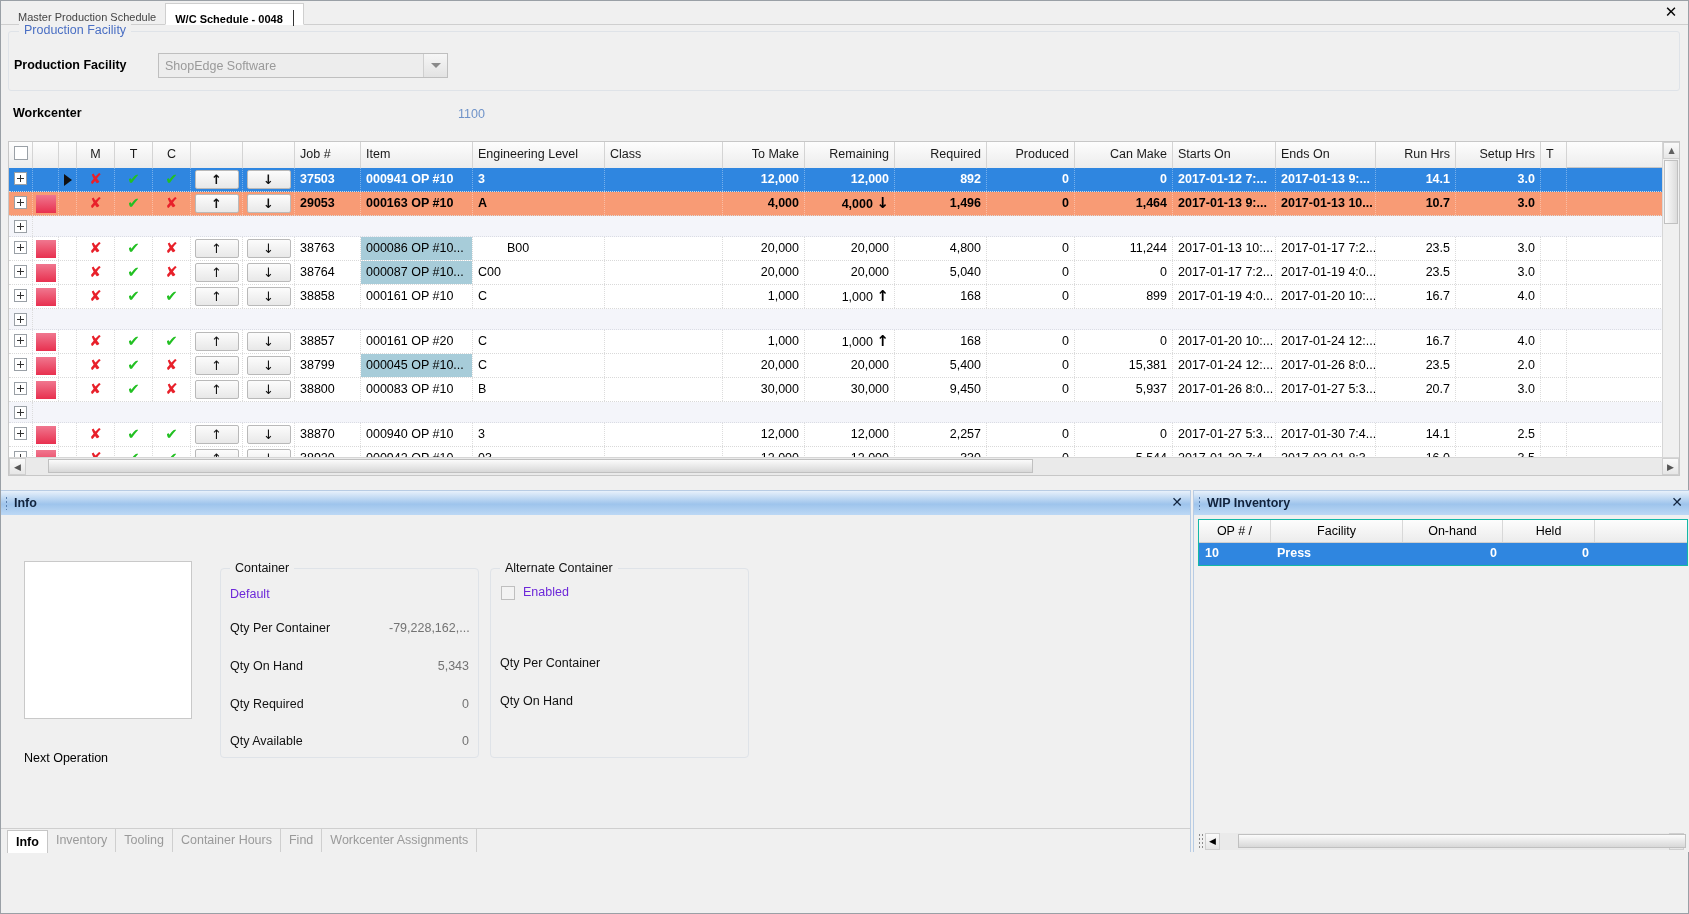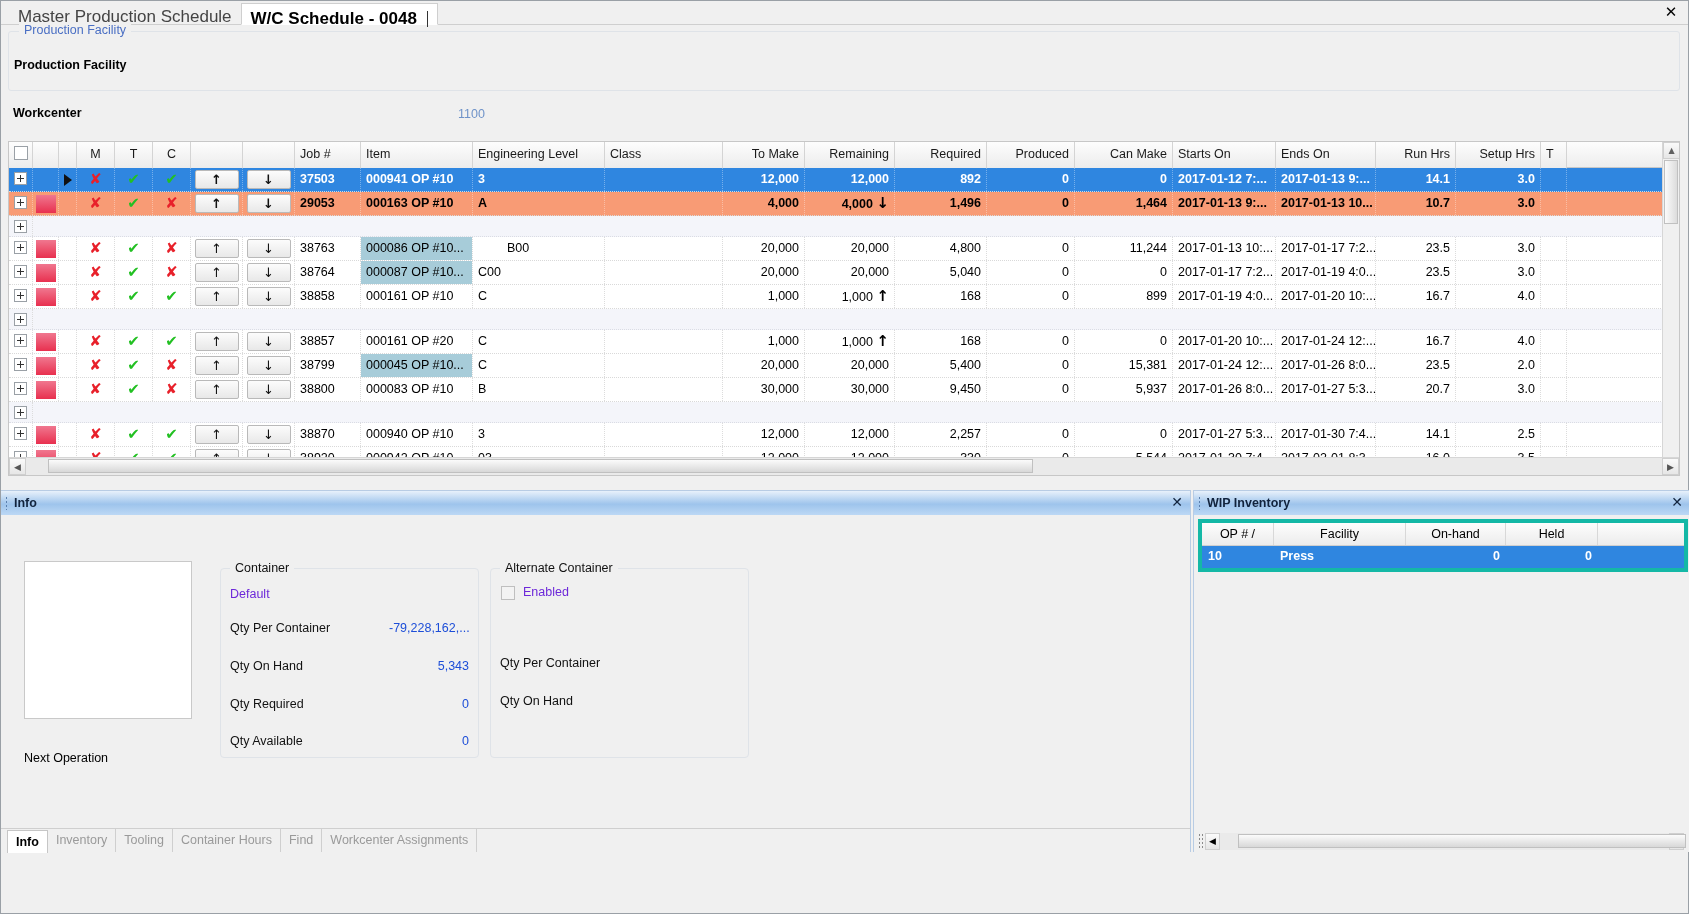--- a/index.html
+++ b/index.html
@@ -26,21 +26,21 @@
     background: #f0f0f0;
     border-bottom: 1px solid #cfcfcf;
     padding-left: 8px;
     display: flex;
     align-items: flex-end;
   }
   .doc-tab {
     height: 22px;
     line-height: 22px;
     padding: 4px 9px;
-    font-size: 17px;
+    font-size: 11px;
     color: #444;
     cursor: default;
     white-space: nowrap;
   }
   .doc-tab.active {
     background: #ffffff;
     border: 1px solid #cfcfcf;
     border-bottom: 1px solid #ffffff;
     color: #000;
     font-weight: 600;
@@ -376,21 +376,21 @@
     left: 9px; top: -8px;
     padding: 0 5px;
     background: #f0f0f0;
     font-size: 12.5px;
     color: #111;
   }
   #container-box { left: 219px; top: 53px; width: 259px; height: 190px; }
   #alt-box { left: 489px; top: 53px; width: 259px; height: 190px; }
 
   .fld-label { position: absolute; font-size: 12.5px; color: #111; }
-  .fld-val { position: absolute; font-size: 12.5px; color: #1d4ed8; }
+  .fld-val { position: absolute; font-size: 12.5px; color: #737373; }
   .muted { color: #6d28d9; }
 
   .chk {
     position: absolute;
     width: 14px; height: 14px;
     border: 1px solid #bfbfbf;
     background: #f3f3f3;
   }
 
   .tabbar {
@@ -415,21 +415,21 @@
     color: #000;
     font-weight: bold;
     background: #ffffff;
     border: 1px solid #c6c6c6;
     border-bottom: none;
     position: relative; top: 1px;
   }
 
   #wip-panel { left: 1192px; top: 489px; width: 497px; height: 362px; border-right: none; }
   .wip-body { position: relative; height: 337px; background: #f0f0f0; padding: 4px 2px 0 4px; }
-  .wip-grid { background: #c4b5fd; border: 4px solid #14b8a6; }
+  .wip-grid { background: #c4b5fd; border: 1px solid #14b8a6; }
   .wip-head { display: flex; height: 23px; background: linear-gradient(#fdfdfd,#ececec); border-bottom: 1px solid #cfcfcf; }
   .wh { line-height: 22px; text-align: center; font-size: 12.5px; border-right: 1px solid #d8d8d8; flex: none; }
   .wip-row { display: flex; height: 22px; background: #2f86e0; color: #fff; font-weight: bold; }
   .wc { line-height: 21px; font-size: 12.5px; flex: none; padding: 0 6px; }
 
   .wip-hscroll {
     position: absolute;
     left: 4px; bottom: 2px;
     width: 486px; height: 18px;
     display: flex; align-items: center;
@@ -455,20 +455,26 @@
 
   <div class="tabstrip">
     <div class="doc-tab">Master Production Schedule</div>
     <div class="doc-tab active caret-after">W/C Schedule - 0048</div>
     <div class="win-close">✕</div>
   </div>
 
   <div class="pf-group">
     <div class="pf-legend">Production Facility</div>
     <div class="pf-label">Production Facility</div>
+    <div class="pf-combo">
+      <span class="val">ShopEdge Software</span>
+      <span class="combo-btn">
+          <span class="arw"></span>
+        </span>
+    </div>
   </div>
 
   <div class="wc-label">Workcenter</div>
   <div class="wc-code">1100</div>
 
   <div class="grid-wrap">
     <div class="grid-head" id="grid-head">
         <div class="gh" style="width: 24px; text-align: center;"><span style="display:inline-block;width:14px;height:14px;border:1px solid #9aa0a6;background:#fff;margin-top:4px;"></span></div>
         <div class="gh" style="width: 26px; text-align: center;"></div>
         <div class="gh" style="width: 18px; text-align: center;"></div>

